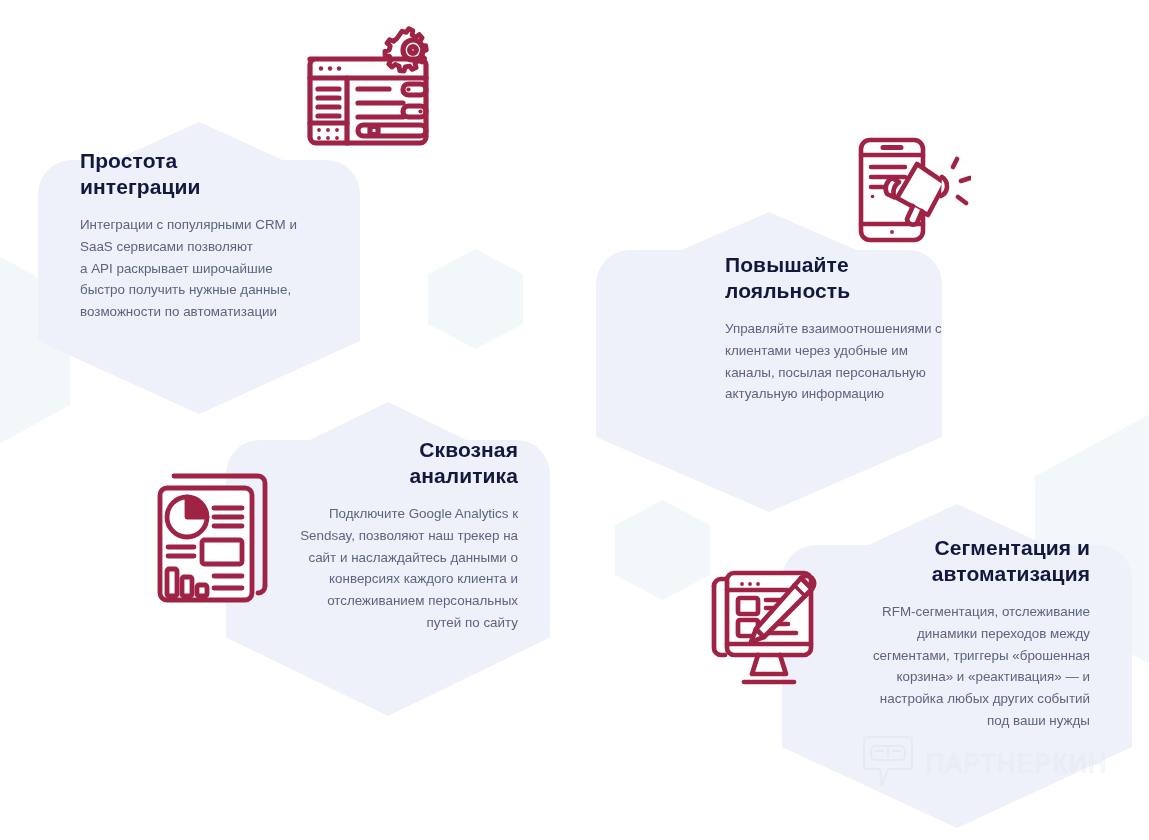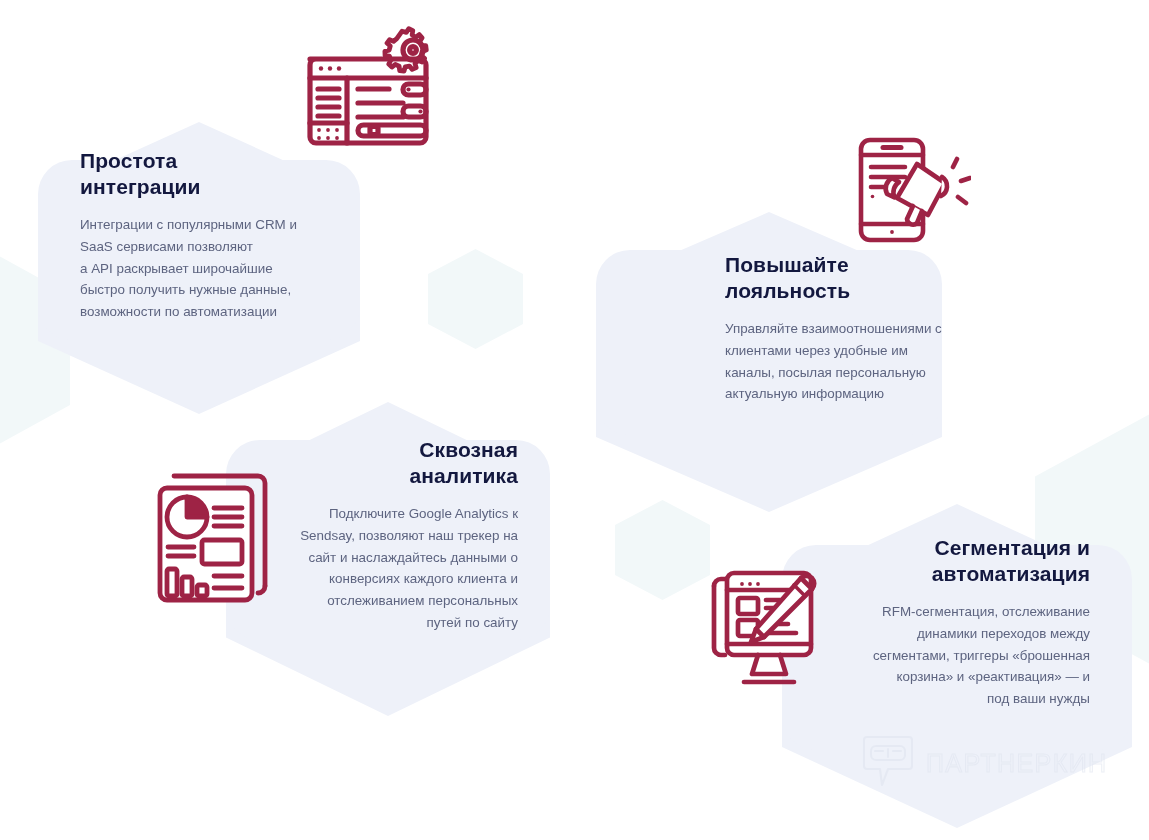--- a/index.html
+++ b/index.html
@@ -224,20 +224,21 @@
   <div class="card-text align-right" style="left:830px; top:535px; width:260px;">
     <div class="card-title">
       <div>Сегментация и</div>
       <div>автоматизация</div>
     </div>
     <div class="card-body">
       <div>RFM-сегментация, отслеживание</div>
       <div>динамики переходов между</div>
       <div>сегментами, триггеры «брошенная</div>
       <div>корзина» и «реактивация» — и</div>
+      <div>настройка любых других событий</div>
       <div>под ваши нужды</div>
     </div>
   </div>
 
   <div class="icon" style="left:706px; top:556px;">
     <svg width="120" height="136" viewBox="0 0 120 136" fill="none" stroke="#9e2345" stroke-width="4.7" stroke-linecap="round" stroke-linejoin="round">
 
       <path d="M8 30a7 7 0 0 1 7-7h6"></path>
       <path d="M8 30v62a7 7 0 0 0 7 7h4"></path>
 

